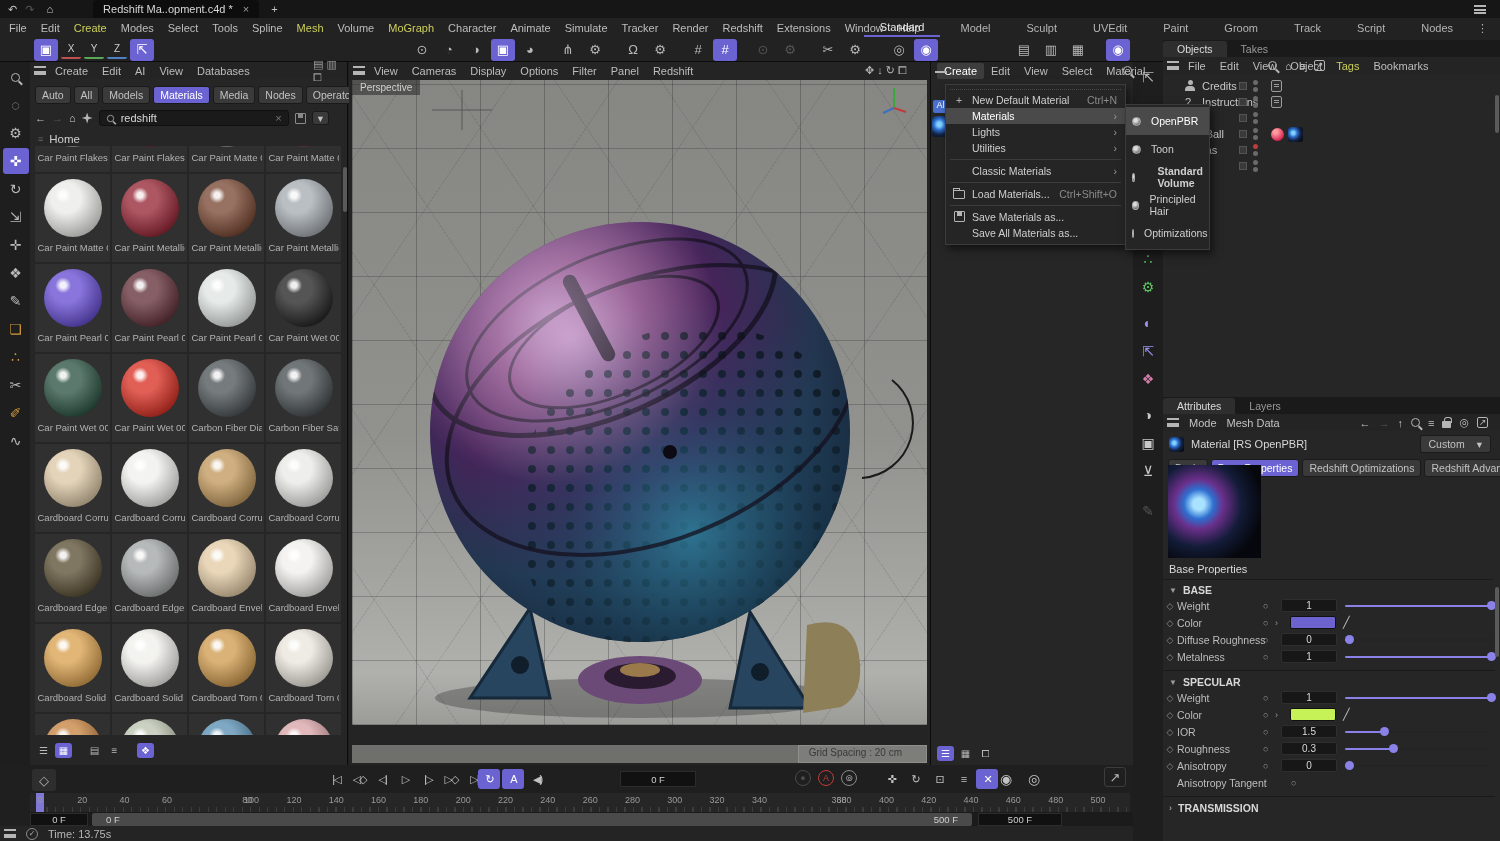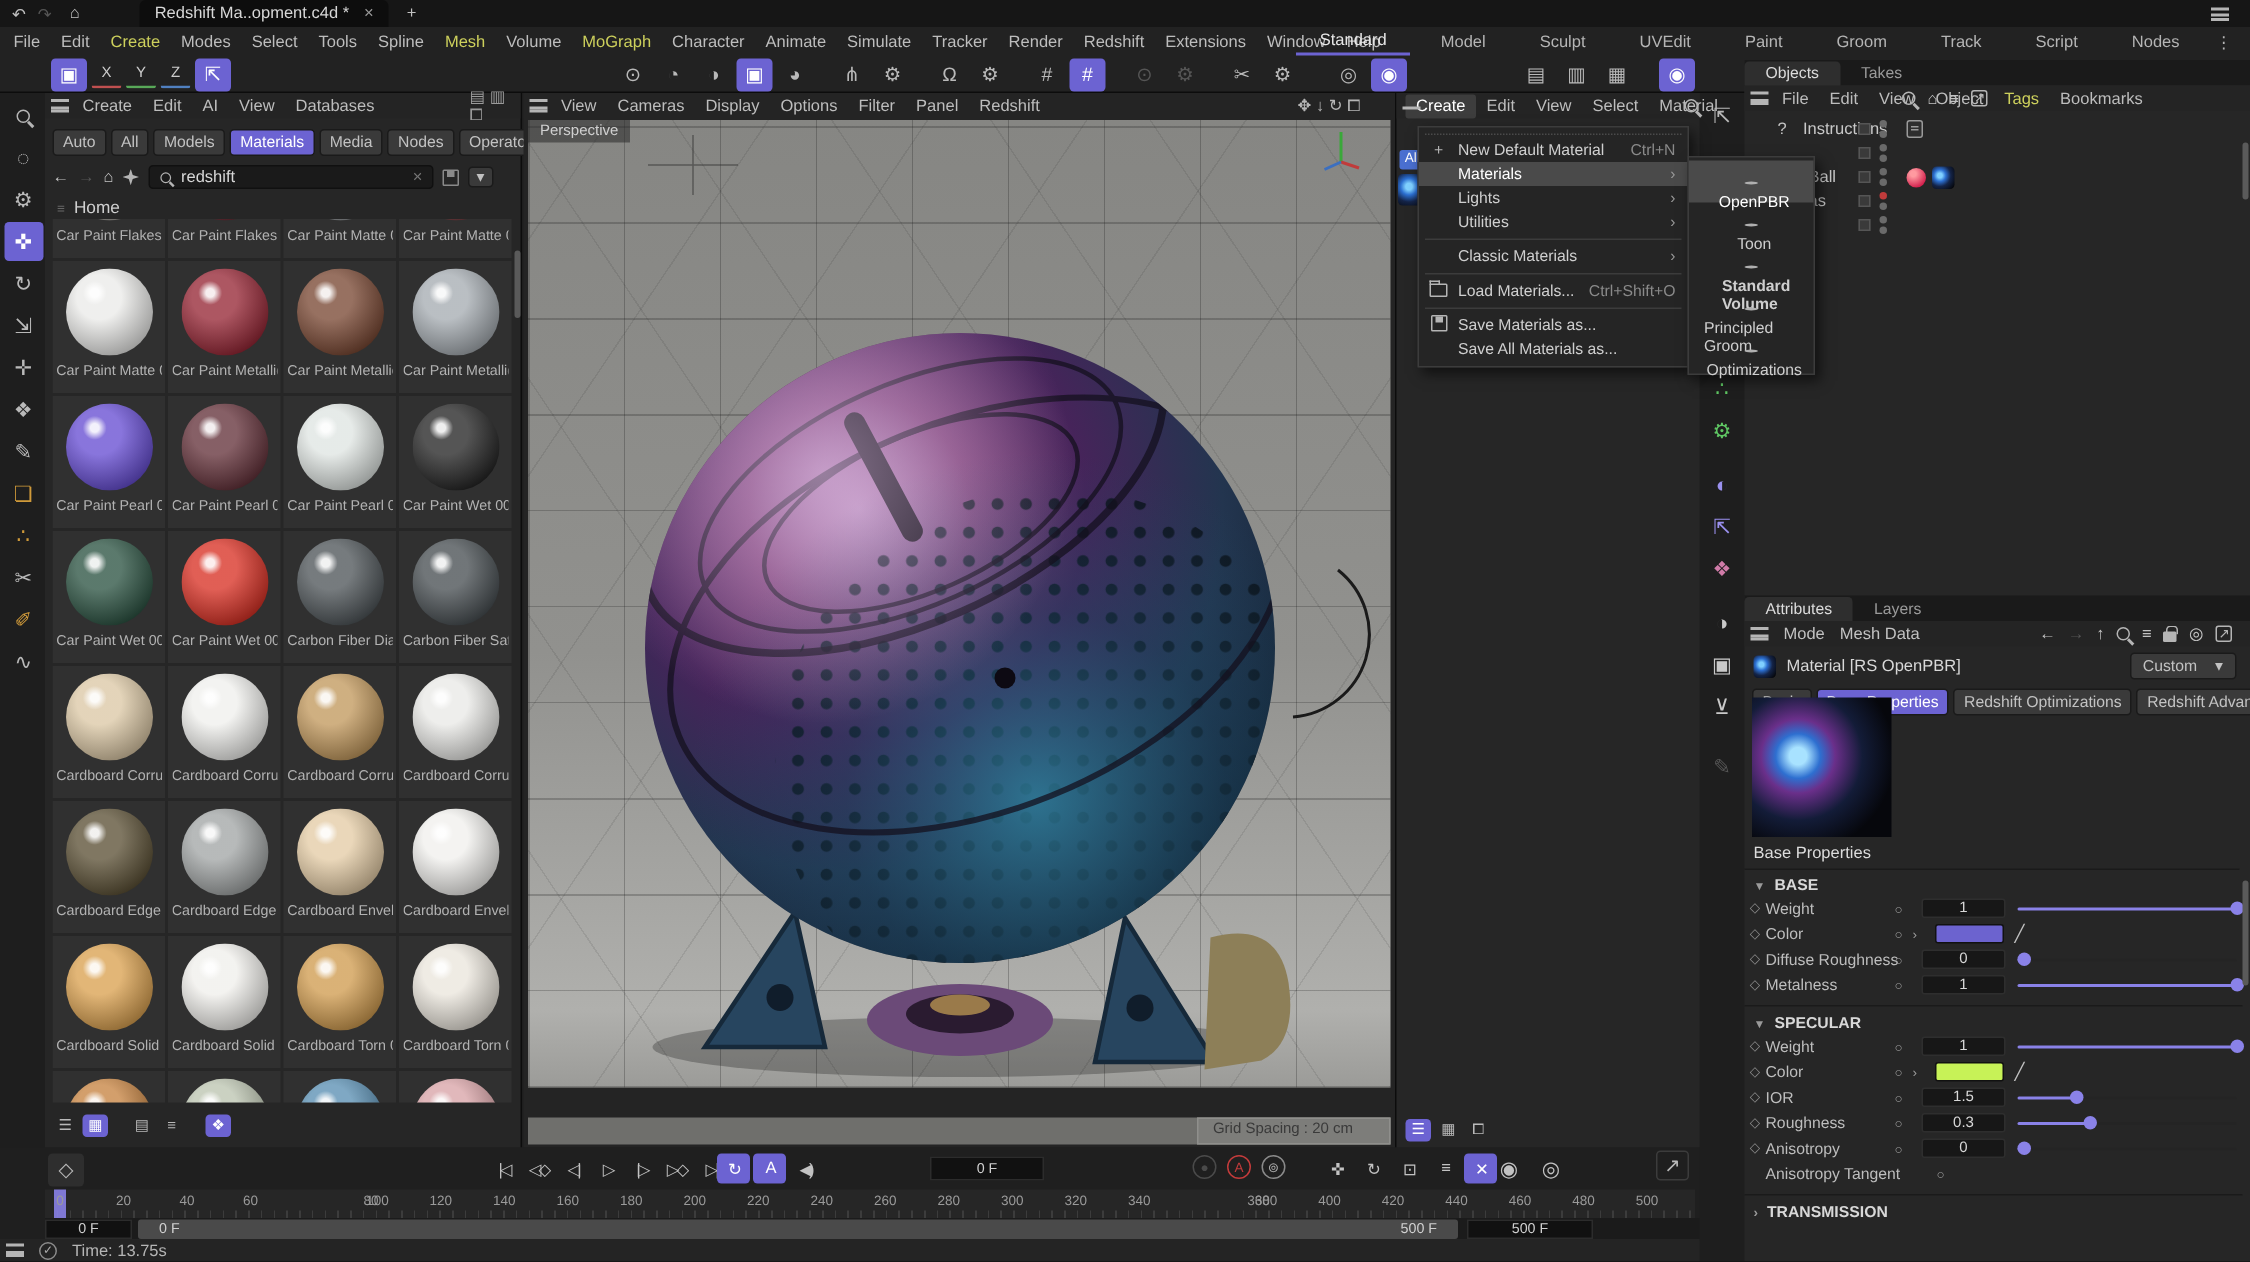--- a/index.html
+++ b/index.html
@@ -94,21 +94,21 @@
   
   #create-menu { left:945px; top:84px; width:181px; background:#252525; border:1px solid #3c3c3c; box-shadow:3px 4px 8px rgba(0,0,0,.55); z-index:30; padding-bottom:3px; }
   #create-menu .grip { height:5px; border-bottom:1px dotted #4a4a4a; margin:0 4px 2px; }
   .menu-row { height:16px; display:flex; align-items:center; padding:0 8px 0 6px; color:#cfcfcf; font-size:10.5px; gap:6px; }
   .menu-row .mico { width:14px; text-align:center; color:#b5b5b5; }
   .menu-row .shortcut { margin-left:auto; color:#8a8a8a; }
   .menu-row .subarr { margin-left:auto; color:#9a9a9a; }
   .menu-row.hl { background:#4a4a4a; color:#fff; }
   .menu-sep { height:1px; background:#3c3c3c; margin:3px 4px; }
   #sub-menu { left:1125px; top:104px; width:85px; background:#252525; border:1px solid #3c3c3c; box-shadow:3px 4px 8px rgba(0,0,0,.55); z-index:31; padding:2px 0; }
-  #sub-menu .menu-row { height:16.5px; padding:14px 6px;flex-direction:column; }
+  #sub-menu .menu-row { height:16.5px; padding:14px 6px; }
   .ball-ico { width:9px; height:9px; border-radius:50%; border:1px solid #b0b0b0; background:radial-gradient(circle at 35% 30%, #ddd 0 25%, #555 90%); }
 
   
   #objects-panel { left:1163px; top:40px; width:337px; height:357px; background:#262626; }
   .obj-row { height:16px; display:flex; align-items:center; gap:5px; padding-left:22px; position:relative; }
   .tgl { width:5px; height:5px; border-radius:50%; background:#6a6a6a; }
   .tgl.red { background:#c03b3b; }
   #attr-panel { left:1163px; top:397px; width:337px; height:444px; background:#262626; }
   .pr { height:17px; display:flex; align-items:center; position:relative; }
   .pr .dia { color:#8a8a8a; font-size:9px; width:14px; text-align:center; }
@@ -577,20 +577,34 @@
         </span>
     <span class="row" style="position:absolute;right:175px;gap:8px">
       <span class="i-search"></span>
       <span>⌂</span>
       <span>≡</span>
       <span class="i-export"></span>
     </span>
   </div>
   <div style="padding-top:4px">
         <div class="obj-row">
+          <span style="width: 12px;"><span class="i-person"></span></span>
+          <span style="color: rgb(200, 200, 200);">Credits</span>
+          <span class="row" style="position: absolute; left: 76px; gap: 3px;">
+            <span style="width: 8px; height: 8px; background: rgb(58, 58, 58); border: 1px solid rgb(85, 85, 85);"></span>
+            <span style="display: flex; flex-direction: column; gap: 2px; margin-left: 3px;">
+              <span class="tgl"></span>
+              <span class="tgl"></span>
+            </span>
+          </span>
+          <span class="row" style="position: absolute; left: 108px; gap: 4px;">
+            <span class="i-note"></span>
+          </span>
+        </div>
+        <div class="obj-row">
           <span style="width: 12px;">?</span>
           <span style="color: rgb(200, 200, 200);">Instructions</span>
           <span class="row" style="position: absolute; left: 76px; gap: 3px;">
             <span style="width: 8px; height: 8px; background: rgb(58, 58, 58); border: 1px solid rgb(85, 85, 85);"></span>
             <span style="display: flex; flex-direction: column; gap: 2px; margin-left: 3px;">
               <span class="tgl"></span>
               <span class="tgl"></span>
             </span>
           </span>
           <span class="row" style="position: absolute; left: 108px; gap: 4px;">
@@ -855,21 +869,21 @@
       <div class="menu-row">
         <span class="ball-ico"></span>
         <span style="margin-left: 4px;">Toon</span>
       </div>
       <div class="menu-row">
         <span class="ball-ico"></span>
         <span style="margin-left: 16px; font-weight: bold;">Standard Volume</span>
       </div>
       <div class="menu-row">
         <span class="ball-ico"></span>
-        <span style="margin-left: 4px;">Principled Groom</span>
+        <span style="margin-left: 4px;">Principled Hair</span>
       </div>
       <div class="menu-row">
         <span class="ball-ico"></span>
         <span style="margin-left: 4px;">Optimizations</span>
       </div>
     </div>
 
 <div id="timeline" class="abs">
   <div class="icon-box abs" style="left:32px;top:4px;width:24px;height:22px;background:#2e2e2e">◇</div>
   <div class="row abs" style="left:325px;top:4px;gap:1px">

